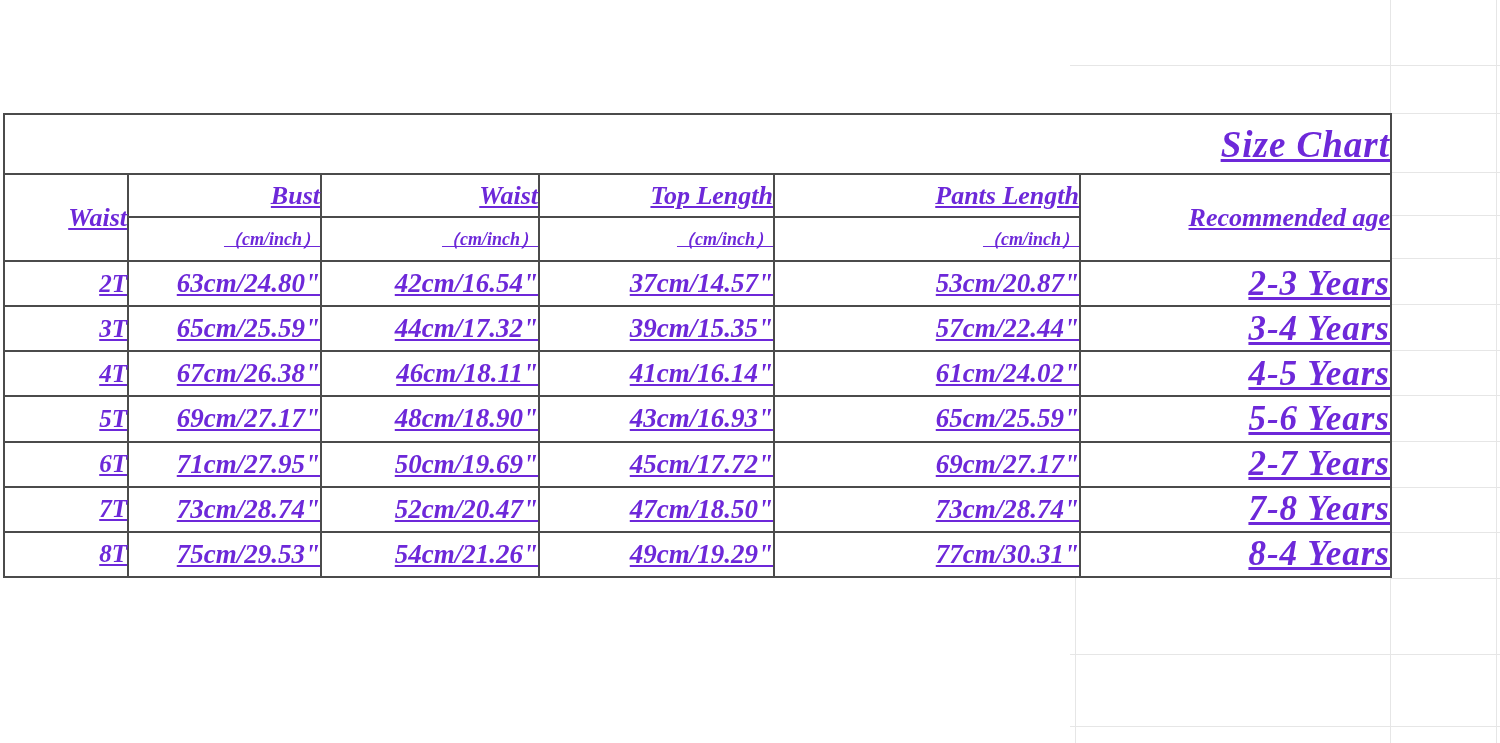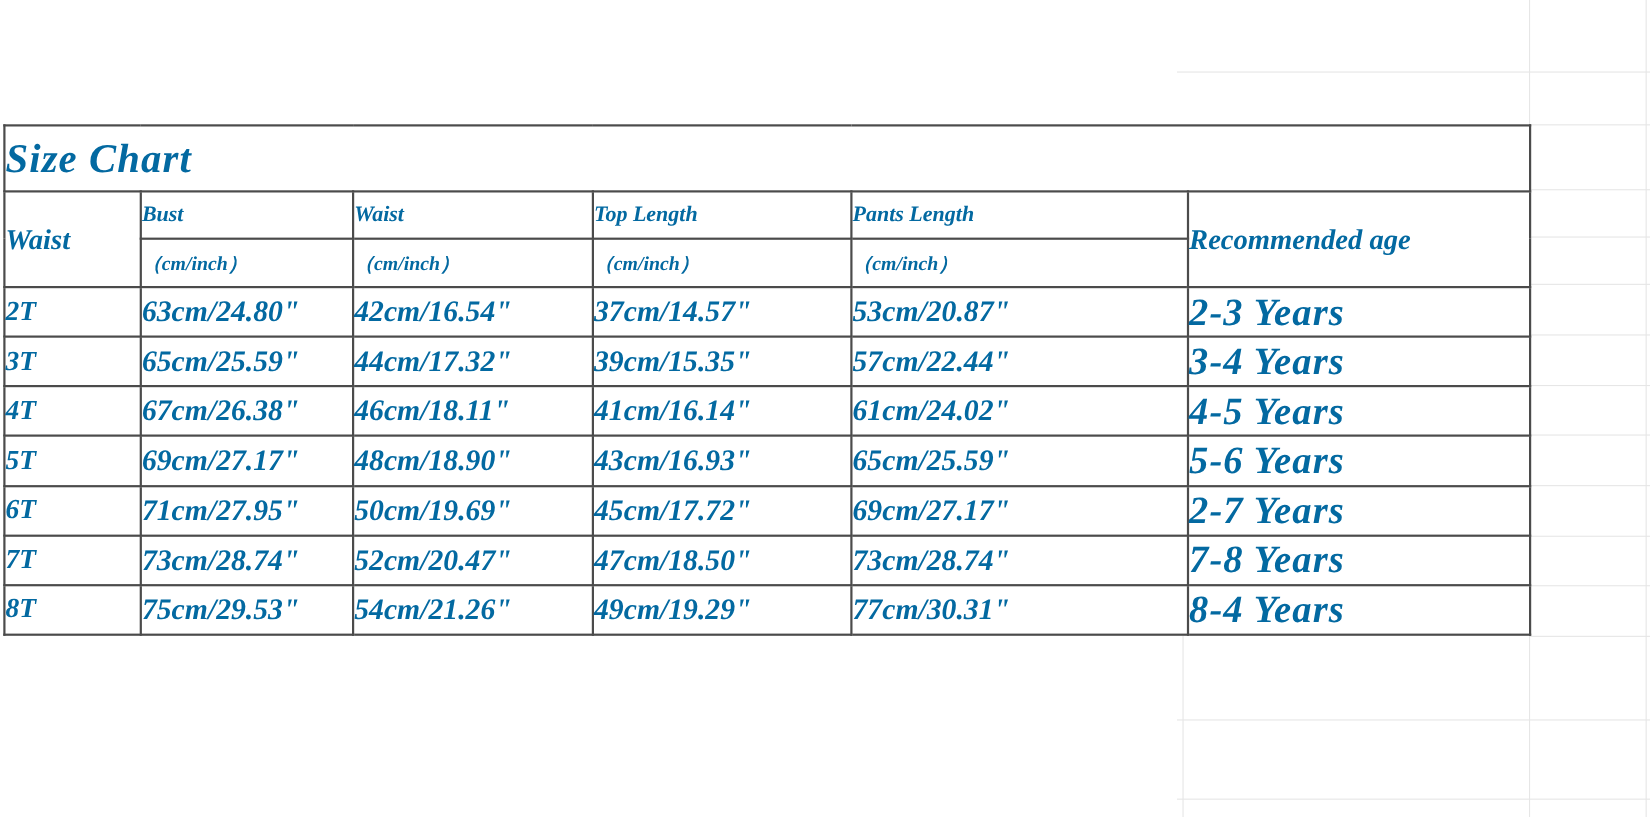--- a/index.html
+++ b/index.html
@@ -15,34 +15,35 @@
 
   
   table.size-chart{
     position:absolute;left:3px;top:113px;
     width:1387px;height:465px;
     border-collapse:collapse;table-layout:fixed;
     background:#ffffff;
   }
   table.size-chart td{
     border:2px solid #4b4b4b;
-    text-align:left;vertical-align:middle;padding:0;
-    color:#0369a1;
+    text-align:right;vertical-align:middle;padding:0;
+    color:#6d28d9;
     font-style:italic;font-weight:bold;
     font-family:"Liberation Serif", serif;
     white-space:nowrap;
+    text-decoration:underline;
   }
   td.title-cell{
     font-size:37px;height:58px;letter-spacing:1px;
     border-bottom:2px solid #4b4b4b;
   }
   tr.hrow1{height:43px;}
   tr.hrow2{height:44px;}
   td.hlabel{
-    font-size:20px;
+    font-size:26px;
     border-bottom:3px solid #6f6f6f;
   }
   td.hunit{
     font-size:18px;
     border-bottom:4px solid #8d8d8d;
   }
   td.hspan{
     font-size:26px;
     border-bottom:4px solid #8d8d8d;
   }

